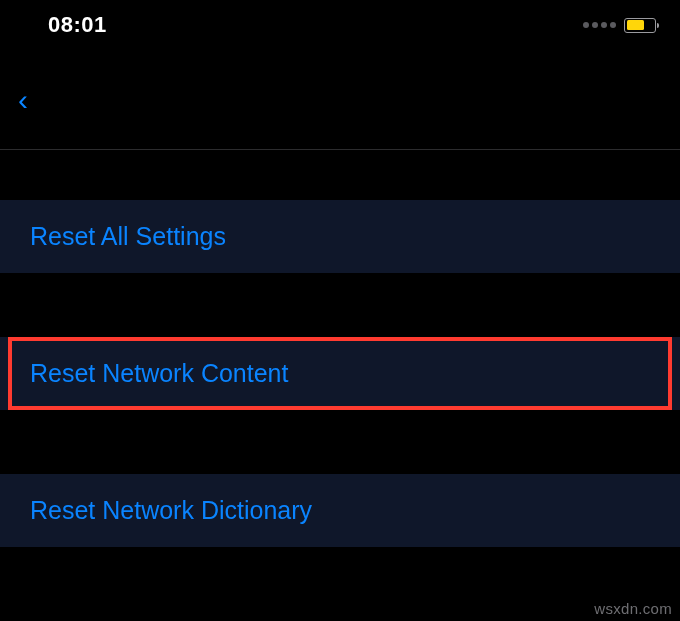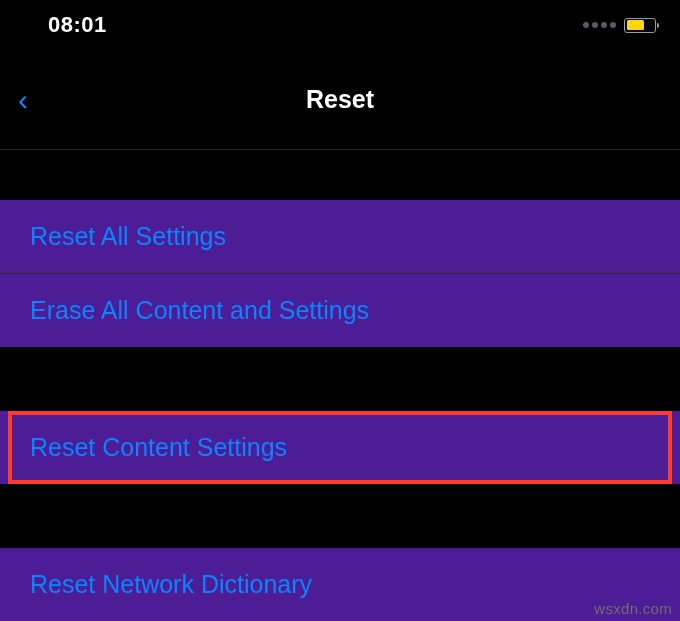--- a/index.html
+++ b/index.html
@@ -91,21 +91,21 @@
       position: absolute;
       left: 50%;
       transform: translateX(-50%);
       color: #ffffff;
       font-size: 25px;
       font-weight: 600;
     }
     .spacer-top { height: 50px; background: #000000; }
     .spacer-mid { height: 64px; background: #000000; }
     .group {
-      background: #4c1d95;
+      background: #0f172a;
     }
     .row {
       padding: 22px 30px;
       color: #0a84ff;
       font-size: 25px;
       font-weight: 400;
       border-bottom: 0.5px solid #2c2c2e;
     }
     .row:last-child { border-bottom: none; }
     .highlighted-wrapper {
@@ -145,35 +145,33 @@
     <div class="battery">
       <div class="battery-fill"></div>
     </div>
   </div>
 </div>
 
 <div class="nav-bar">
   <div class="back-button">
     <span class="chevron-left">‹</span>
   </div>
-  <div class="nav-title">Reset</div>
 </div>
 
 <div class="spacer-top"></div>
 
 <div class="group">
   <div class="row">Reset All Settings</div>
-  <div class="row">Erase All Content and Settings</div>
 </div>
 
 <div class="spacer-mid"></div>
 
 <div class="highlighted-wrapper">
   <div class="group">
-    <div class="row">Reset Content Settings</div>
+    <div class="row">Reset Network Content</div>
   </div>
   <div class="highlight-box"></div>
 </div>
 
 <div class="spacer-mid"></div>
 
 <div class="group">
   <div class="row">Reset Network Dictionary</div>
 </div>
 

